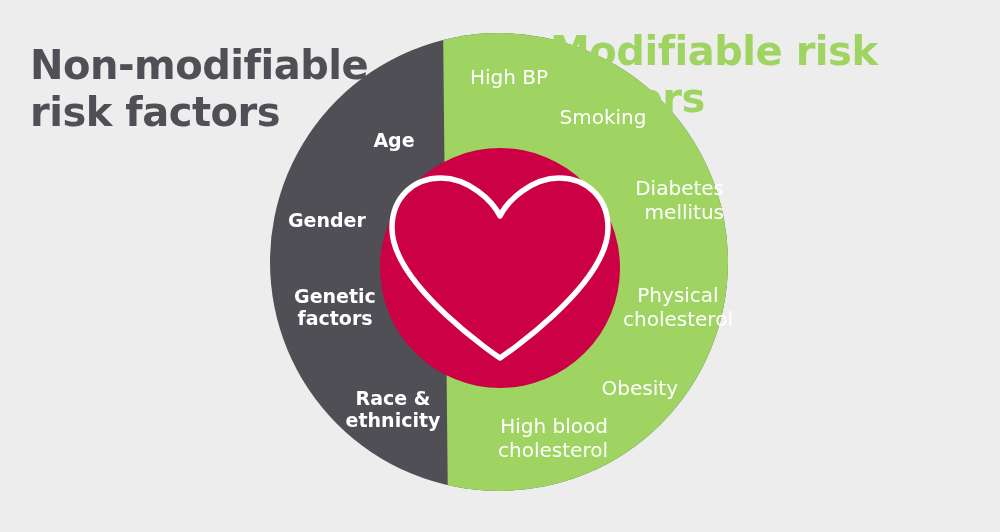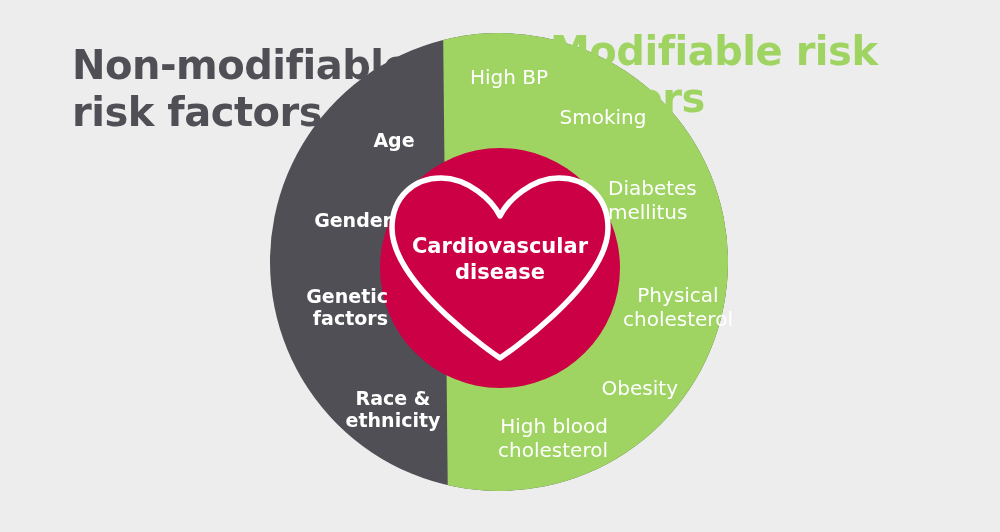--- a/index.html
+++ b/index.html
@@ -23,21 +23,20 @@
     height: 532px;
   }
 
   .title {
     position: absolute;
     font-weight: bold;
     font-size: 40px;
     line-height: 1.18;
     letter-spacing: -0.5px;
     white-space: pre-line;
-    margin-left: 42px;
   }
 
   #title-left {
     left: 30px;
     top: 42px;
     width: 400px;
     text-align: left;
     color: #4f4f55;
   }
 
@@ -108,35 +107,33 @@
              C 585 178, 608 196, 608 228
              C 608 286, 500 358, 500 358 Z" fill="none" stroke="#ffffff" stroke-width="5.5" stroke-linejoin="round" stroke-linecap="round"></path>
   </svg>
 
   <div class="title" id="title-left">Non-modifiable
 risk factors</div>
 
   <div class="title" id="title-right">Modifiable risk
 factors</div>
 
-  <div id="center-text">Cardiovascular
-disease</div>
 
   <div id="nonmodifiable-labels">
       <div class="wheel-label nonmod" style="left: 346px; top: 106px; width: 96px; text-align: center;">Age</div>
-      <div class="wheel-label nonmod" style="left: 288px; top: 186px; width: 104px; text-align: right;">Gender</div>
-      <div class="wheel-label nonmod" style="left: 282px; top: 262px; width: 106px; text-align: right;">Genetic
+      <div class="wheel-label nonmod" style="left: 288px; top: 186px; width: 104px; text-align: left;">Gender</div>
+      <div class="wheel-label nonmod" style="left: 282px; top: 262px; width: 106px; text-align: center;">Genetic
 factors</div>
       <div class="wheel-label nonmod" style="left: 336px; top: 364px; width: 114px; text-align: center;">Race &amp;
 ethnicity</div>
     </div>
   <div id="modifiable-labels">
       <div class="wheel-label mod" style="left: 470px; top: 66px; width: 100px; text-align: left;">High BP</div>
       <div class="wheel-label mod" style="left: 548px; top: 106px; width: 110px; text-align: center;">Smoking</div>
-      <div class="wheel-label mod" style="left: 608px; top: 177px; width: 116px; text-align: left;">Diabetes
+      <div class="wheel-label mod" style="left: 608px; top: 177px; width: 116px; text-align: right;">Diabetes
 mellitus</div>
       <div class="wheel-label mod" style="left: 620px; top: 284px; width: 116px; text-align: center;">Physical
 cholesterol</div>
       <div class="wheel-label mod" style="left: 578px; top: 377px; width: 100px; text-align: right;">Obesity</div>
       <div class="wheel-label mod" style="left: 458px; top: 415px; width: 150px; text-align: right;">High blood
 cholesterol</div>
     </div>
 
 </div>
 

